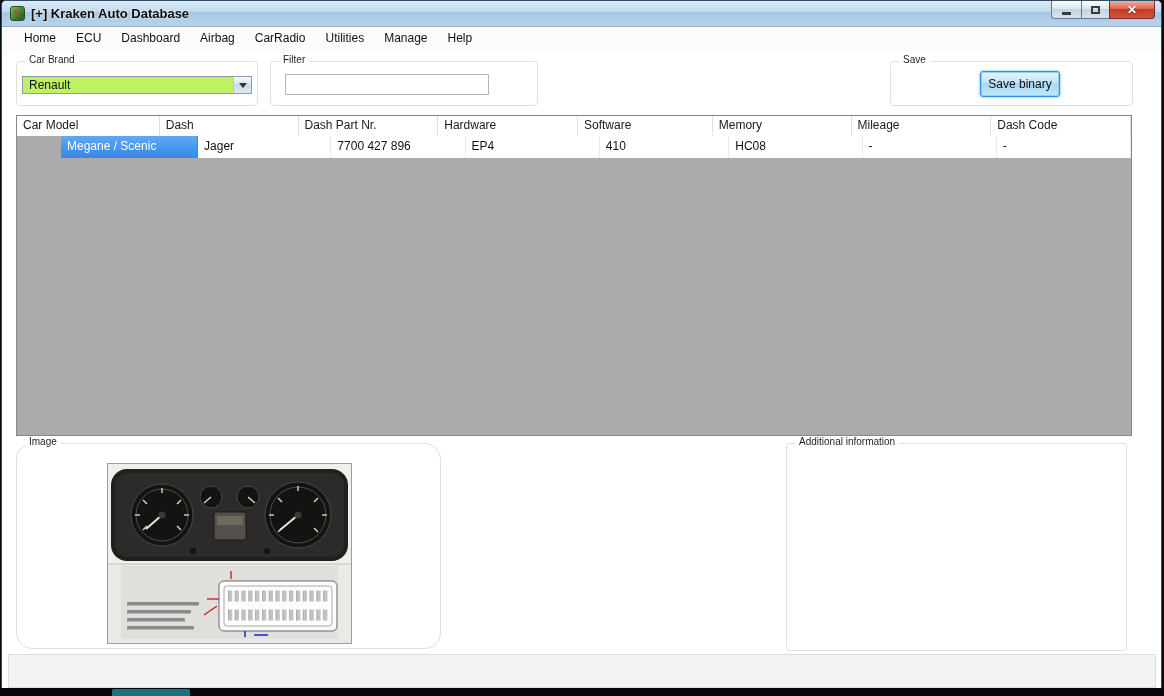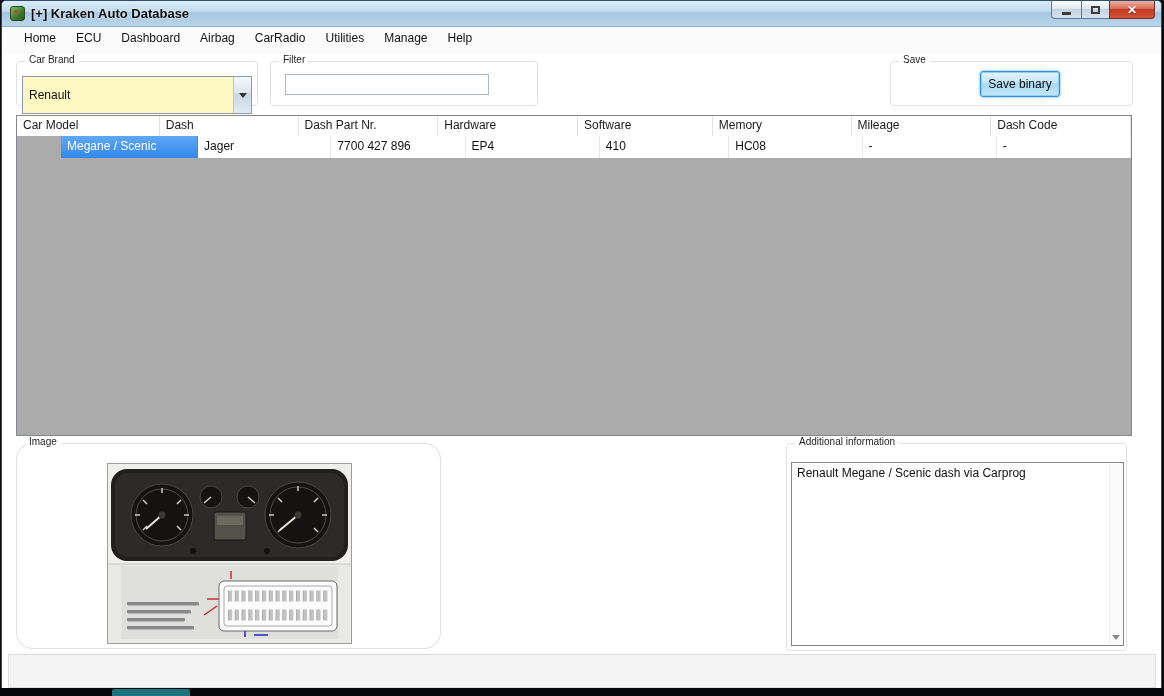--- a/index.html
+++ b/index.html
@@ -38,22 +38,22 @@
   .menu-item { font-size:12px; color:#111; padding:4px 10px; cursor:default; }
 
   .client { position:absolute; left:0; top:52px; width:100%; height:637px; background:#ffffff; }
 
   
   .groupbox { position:absolute; border:1px solid #e0e0e0; border-radius:4px; }
   .gb-label { position:absolute; top:-8px; left:8px; background:#ffffff; padding:0 4px;
     font-size:10px; color:#1e1e1e; white-space:nowrap; }
 
   .gb-carbrand { left:14px; top:8px; width:242px; height:45px; }
-  .combo { position:absolute; left:5px; top:14px; width:230px; height:38px;
-    border:1px solid #8b9bab; background:#fef9c3; display:flex; align-items:center; }
+  .combo { position:absolute; left:5px; top:14px; width:230px; height:18px;
+    border:1px solid #8b9bab; background:#bef264; display:flex; align-items:center; }
   .combo-value { flex:1; font-size:12px; padding-left:6px; color:#111; }
   .combo-btn { width:18px; height:100%; display:flex; align-items:center; justify-content:center;
     background:linear-gradient(#f4f8fb,#dce7f0 45%,#c9d9e6 46%,#dfeaf2); border-left:1px solid #b9c6d1; }
   .combo-arrow { width:0; height:0; border-left:4px solid transparent; border-right:4px solid transparent;
     border-top:5px solid #333; }
 
   .gb-filter { left:268px; top:8px; width:268px; height:45px; }
   .filter-input { position:absolute; left:14px; top:12px; width:204px; height:21px;
     border:1px solid #aeb8c0; background:#fff; font-family:inherit; font-size:12px; padding:0 4px; outline:none; }
 
@@ -256,28 +256,20 @@
               <line x1="138" y1="168" x2="138" y2="174"></line>
             </g>
 
             <rect x="0.5" y="0.5" width="244" height="180" fill="none" stroke="#9d9d9d"></rect>
           </svg>
         </div>
       </div>
 
       <div class="groupbox gb-info">
         <span class="gb-label">Additional information</span>
-        <div class="info-box">
-          <div class="info-text">Renault Megane / Scenic dash via Carprog</div>
-          <div class="info-scrollbar">
-            <div class="sb-down">
-              <div class="sb-down-icon"></div>
-            </div>
-          </div>
-        </div>
       </div>
 
       <div class="statusbar"></div>
 
     </div>
   </div>
 
   <div class="taskbar">
     <div class="taskbar-fragment"></div>
   </div>

